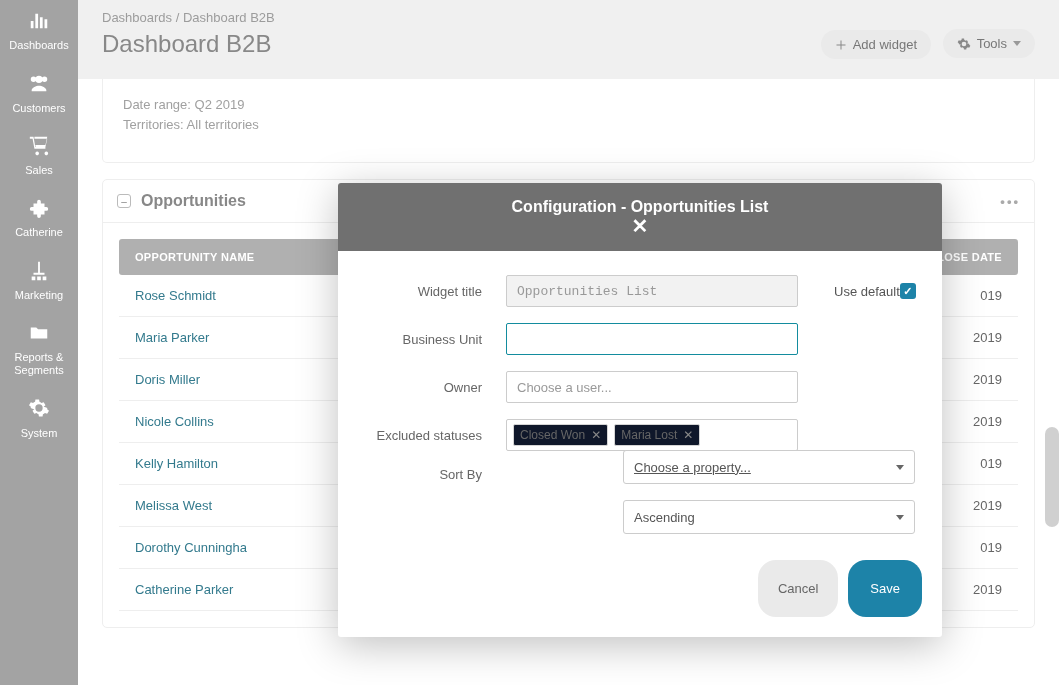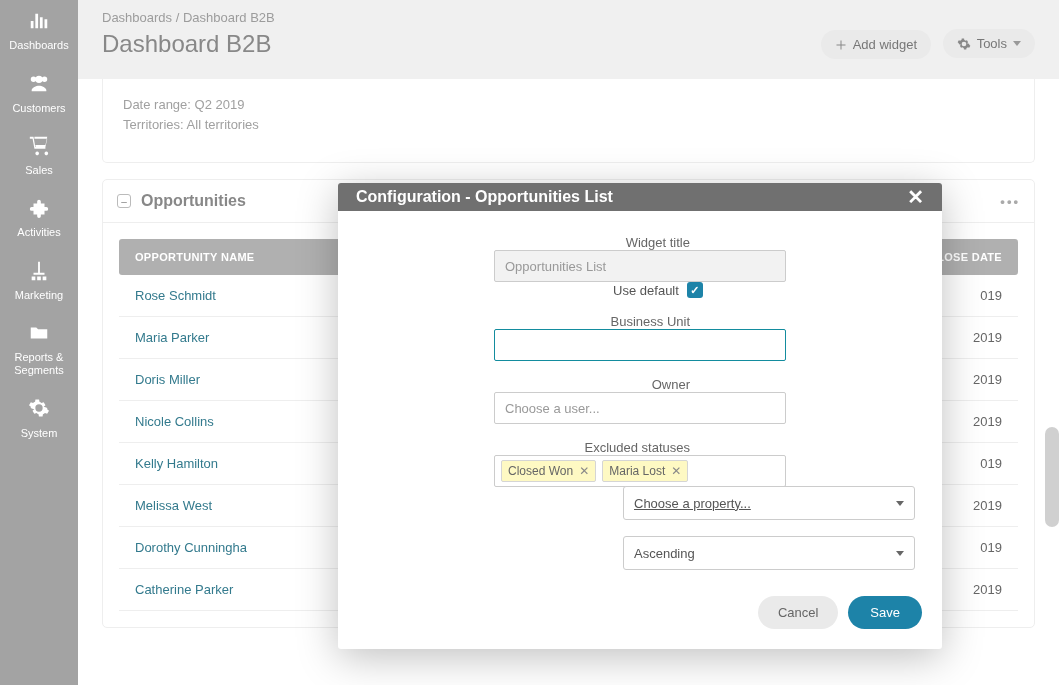--- a/index.html
+++ b/index.html
@@ -26,43 +26,43 @@
     .table { padding:16px; }
     .thead { display:flex; }
     .th { background:#b0b0b0; color:#fff; font-size:11px; font-weight:600; padding:12px 16px; letter-spacing:.3px; }
     .th:first-child { flex:1; border-top-left-radius:3px; border-bottom-left-radius:3px; }
     .th:last-child { width:200px; text-align:right; border-top-right-radius:3px; border-bottom-right-radius:3px; }
     .tr { display:flex; border-bottom:1px solid #eee; }
     .td { padding:13px 16px; font-size:13px; }
     .td:first-child { flex:1; color:#337a8d; cursor:pointer; }
     .td:last-child { width:200px; text-align:right; color:#666; }
     .modal { position:absolute; top:183px; left:260px; width:604px; background:#fff; border-radius:3px; box-shadow:0 8px 40px rgba(0,0,0,.25); z-index:10; }
-    .modal-head { background:#707070; color:#fff; padding:4px 18px; display:flex; align-items:center; justify-content:space-between; border-radius:3px 3px 0 0; }
+    .modal-head { background:#707070; color:#fff; padding:15px 18px; display:flex; align-items:center; justify-content:space-between; border-radius:3px 3px 0 0;flex-direction:column; }
     .modal-title { font-size:16px; font-weight:600; }
     .close-x { color:#fff; cursor:pointer; font-size:20px; line-height:1; font-weight:bold; }
     .modal-body { padding:24px 20px 12px; }
-    .form-row { display:flex; align-items:center; margin-bottom:16px;flex-direction:column; }
+    .form-row { display:flex; align-items:center; margin-bottom:16px; }
     .form-label { width:148px; text-align:right; padding-right:24px; color:#666; font-size:13px; }
     .form-ctrl { width:292px; }
-    .form-extra { margin-left:36px; display:flex; align-items:center; gap:8px; color:#555; font-size:13px; }
+    .form-extra { margin-left:36px; display:flex; align-items:center; gap:0; color:#555; font-size:13px; }
     .input { width:100%; height:32px; border:1px solid #ccc; border-radius:2px; padding:0 10px; font-size:13px; color:#666; background:#fff; }
     .input::placeholder { color:#999; }
-    .input[disabled] { background:#f2f2f2; color:#999; }
+    .input[disabled] { background:#f2f2f2; color:#999;font-family:Liberation Mono, monospace; }
     .input.focus { border:1px solid #138c9e; }
     .tagbox { width:100%; min-height:32px; border:1px solid #ccc; border-radius:2px; padding:4px 6px; display:flex; gap:6px; flex-wrap:wrap; align-items:center; }
-    .tag { background:#fef9c3; border:1px solid #d5d5d5; border-radius:2px; padding:3px 6px; font-size:12px; color:#666; display:inline-flex; align-items:center; gap:6px; }
+    .tag { background:#0f172a; border:1px solid #d5d5d5; border-radius:2px; padding:3px 6px; font-size:12px; color:#666; display:inline-flex; align-items:center; gap:6px; }
     .tag-x { color:#888; cursor:pointer; }
     .select { width:100%; height:34px; border:1px solid #ccc; border-radius:3px; padding:0 10px; font-size:13px; color:#555; background:#fff; display:flex; align-items:center; justify-content:space-between; cursor:pointer; }
     .select .caret { border-top:5px solid #666; border-left:4px solid transparent; border-right:4px solid transparent; }
     .sort-col { margin-left:265px; width:292px; display:flex; flex-direction:column; gap:16px; margin-bottom:6px; }
     .chk { width:16px; height:16px; background:#1d83a8; border-radius:3px; display:inline-flex; align-items:center; justify-content:center; }
     .chk::after { content:"✓"; color:#fff; font-size:11px; font-weight:bold; }
     .modal-foot { padding:8px 20px 20px; display:flex; justify-content:flex-end; gap:10px; }
     .btn-cancel { background:#eaeaea; color:#666; border:none; padding:9px 20px; border-radius:18px; font-size:13px; cursor:pointer;text-align:right; }
-    .btn-save { background:#1d83a8; color:#fff; border:none; padding:9px 22px; border-radius:18px; font-size:13px; cursor:pointer; }
+    .btn-save { background:#1d83a8; color:#fff; border:none; padding:21px 22px; border-radius:18px; font-size:13px; cursor:pointer; }
     .caret-down { display:inline-block; border-top:5px solid #999; border-left:4px solid transparent; border-right:4px solid transparent; }
     .main-scroll::-webkit-scrollbar { width:14px; }
     .main-scroll::-webkit-scrollbar-thumb { background:#ccc; border-radius:7px; }
   </style>
 </head>
 <body>
 
 <div class="sidebar">
   <div class="sidebar-item">
     <span class="sidebar-icon"><svg viewBox="0 0 24 24">
@@ -79,21 +79,21 @@
   <div class="sidebar-item">
     <span class="sidebar-icon"><svg viewBox="0 0 24 24">
           <path d="M7 4h14l-2 9H8L6 2H2v2h3l2 11h12v-2H8.5L8 11h11l2-9H7z M8 20a2 2 0 1 0 0-.001zM18 20a2 2 0 1 0 0-.001z"></path>
         </svg></span>
     <span>Sales</span>
   </div>
   <div class="sidebar-item">
     <span class="sidebar-icon"><svg viewBox="0 0 24 24">
           <path d="M20 11h-2V7h-4V5a2 2 0 1 0-4 0v2H6v4H4a2 2 0 1 0 0 4h2v4h4v2a2 2 0 1 0 4 0v-2h4v-4h2a2 2 0 1 0 0-4z"></path>
         </svg></span>
-    <span>Activities</span>
+    <span>Catherine</span>
   </div>
   <div class="sidebar-item">
     <span class="sidebar-icon"><svg viewBox="0 0 24 24">
           <path d="M11 2h2v4h-2zM4 18h4v4H4zm12 0h4v4h-4zm-6 0h4v4h-4zM11 8h2v6h-2zm-5 6h12v2H6z M11 6h2v2h-2z"></path>
         </svg></span>
     <span>Marketing</span>
   </div>
   <div class="sidebar-item">
     <span class="sidebar-icon"><svg viewBox="0 0 24 24">
           <path d="M3 6h6l2 2h10v10H3z"></path>

